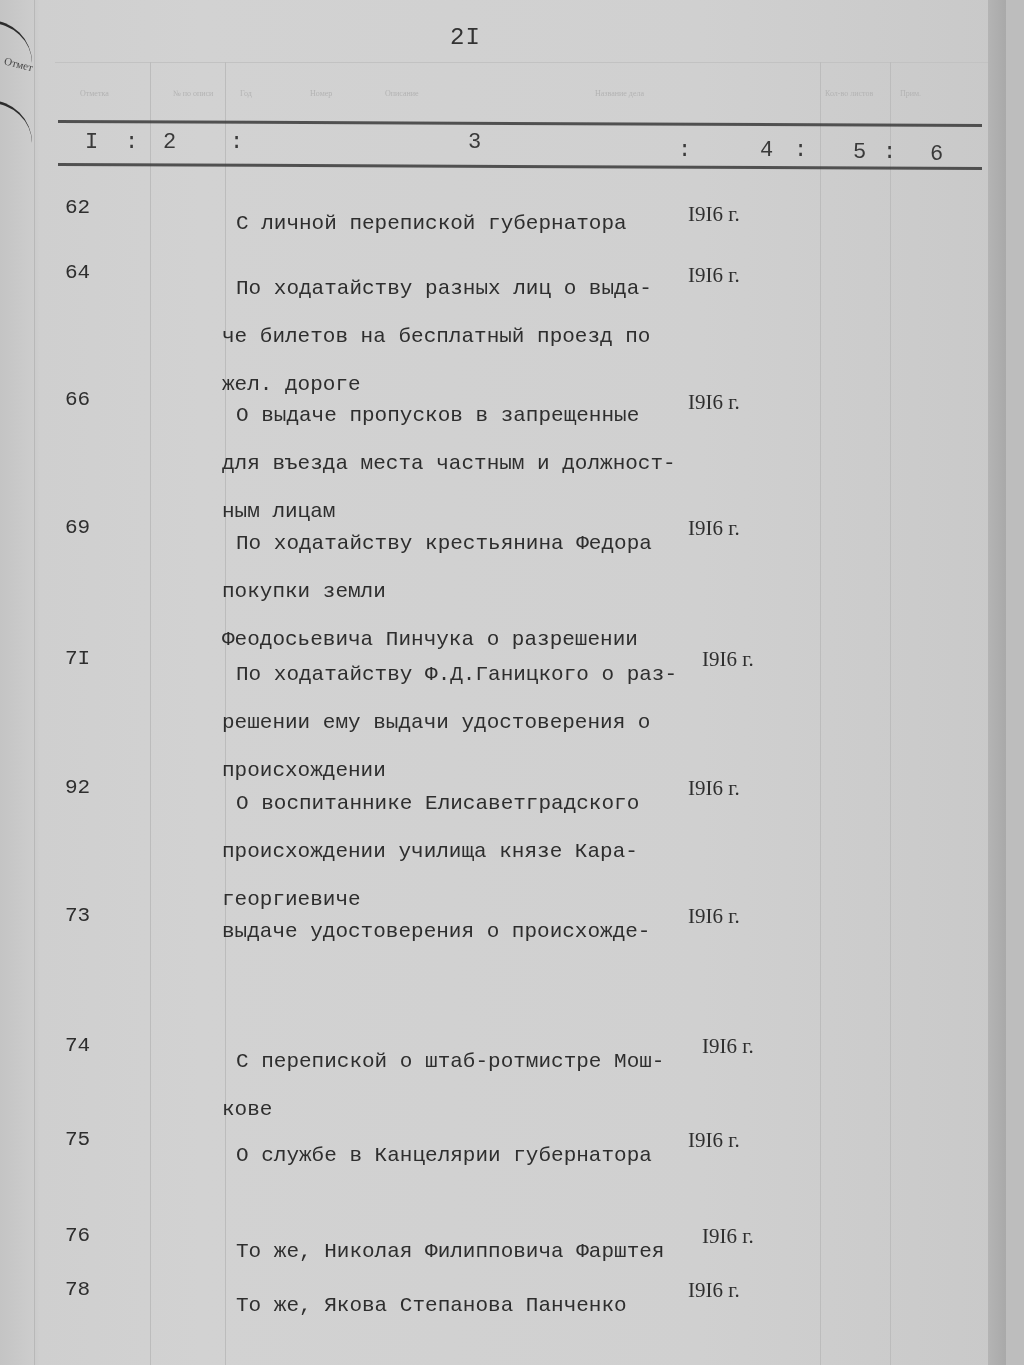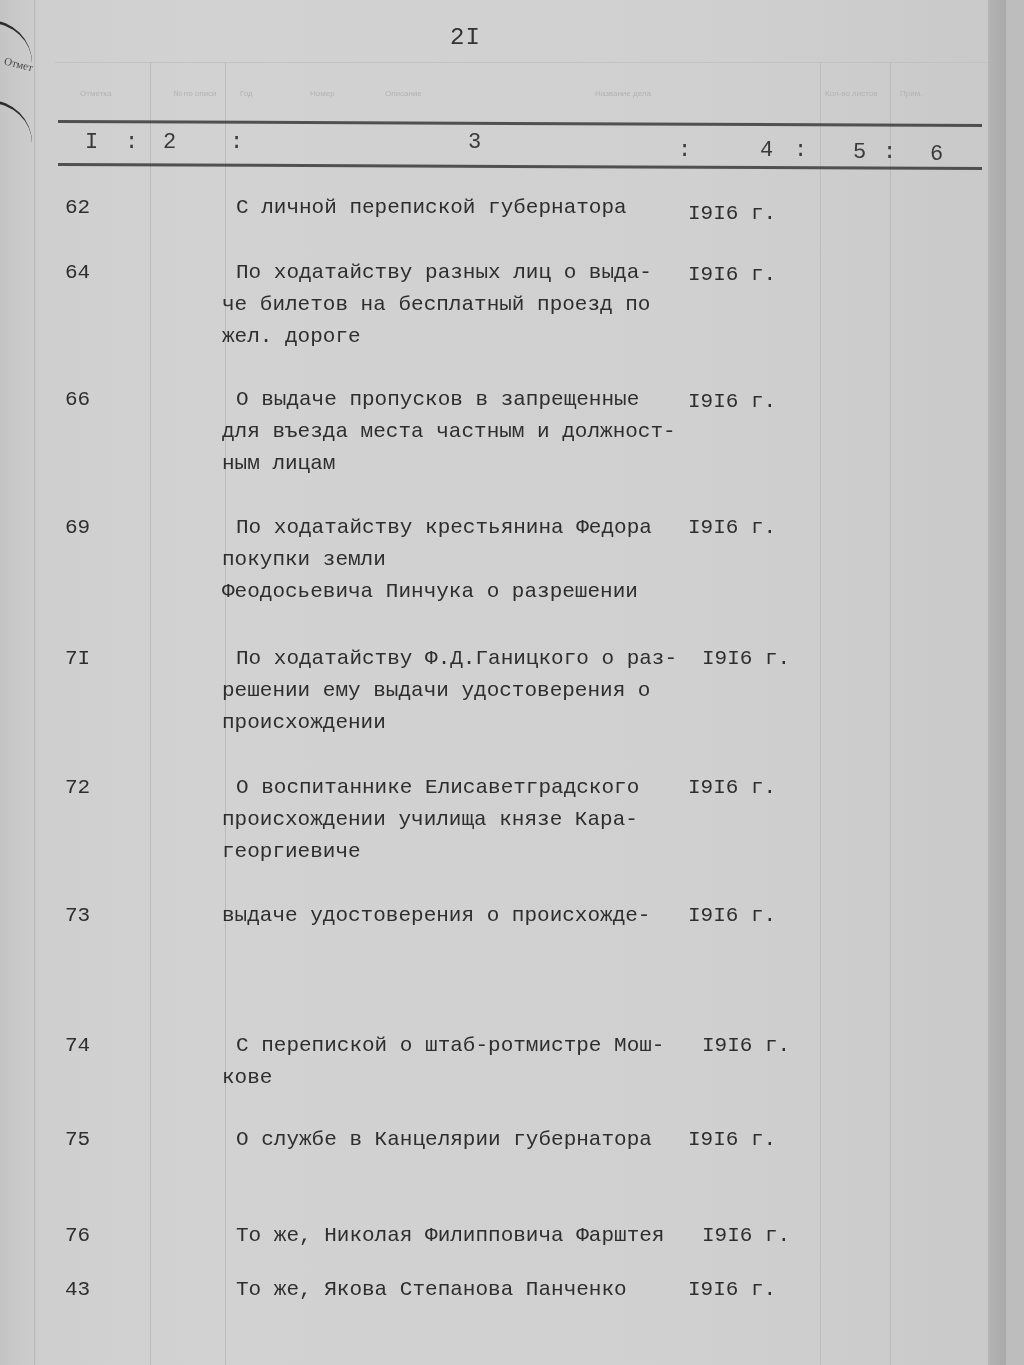--- a/index.html
+++ b/index.html
@@ -34,36 +34,36 @@
   .page-number {
     position: absolute; left: 450px; top: 24px; font-size: 24px; color: #333;
     letter-spacing: 1px;
   }
   .form-header {
     position: absolute; left: 55px; top: 62px; width: 950px; height: 56px;
     border-top: 1px solid #c2c2c2;
   }
   .form-header .lbl {
     position: absolute; top: 26px; font-size: 8px; color: #b3b3b3;
-    font-family: Liberation Sans, sans-serif;
+    font-family: Liberation Serif, serif;
   }
   .rule {
     position: absolute; left: 58px; height: 3px; background: #3a3a3a; opacity: .85;
   }
   .rule.top { top: 120px; width: 924px; transform: rotate(0.25deg); transform-origin: left; }
   .rule.bottom { top: 163px; width: 924px; transform: rotate(0.25deg); transform-origin: left; }
   .colnums { position: absolute; top: 130px; left: 0; width: 1006px; height: 30px; font-size: 22px; color: #3a3a3a; }
   .colnums span { position: absolute; }
   .vline { position: absolute; top: 62px; bottom: 0; width: 1px; background: #bcbcbc; }
   .row { position: absolute; left: 0; width: 1006px; font-size: 21px; line-height: 32px; color: #2e2e2e; }
   .row .num { position: absolute; left: 65px; top: 0; }
   .row .desc { position: absolute; left: 222px; top: 0; width: 470px; }
-  .row .desc div { white-space: nowrap; }
+  .row .desc div { white-space: nowrap; margin-top: 16px; }
   .row .desc .first { padding-left: 14px; }
-  .row .year { position: absolute; left: 688px; top: 0; white-space: nowrap; }
+  .row .year { position: absolute; left: 688px; top: 0; white-space: nowrap; font-family: Liberation Serif, serif; }
 </style>
 </head>
 <body>
 
 <div class="page">
   <div class="binding-strip">
     <div class="binding-arc" style="top:20px"></div>
     <div class="binding-label">Отмет</div>
     <div class="binding-arc" style="top:100px"></div>
   </div>
@@ -144,21 +144,21 @@
     <span class="num">7I</span>
     <div class="desc">
       <div class="first">По ходатайству Ф.Д.Ганицкого о раз-</div>
       <div>решении ему выдачи удостоверения о</div>
       <div>происхождении</div>
     </div>
     <span class="year" style="left:702px">I9I6 г.</span>
   </div>
 
   <div class="row" style="top:772px">
-    <span class="num">72</span>
+    <span class="num">92</span>
     <div class="desc">
       <div class="first">О воспитаннике Елисаветградского</div>
       <div>происхождении училища князе Кара-</div>
       <div>георгиевиче</div>
     </div>
     <span class="year">I9I6 г.</span>
   </div>
 
   <div class="row" style="top:900px">
     <span class="num">73</span>
@@ -187,21 +187,21 @@
 
   <div class="row" style="top:1220px">
     <span class="num">76</span>
     <div class="desc">
       <div class="first">То же, Николая Филипповича Фарштея</div>
     </div>
     <span class="year" style="left:702px">I9I6 г.</span>
   </div>
 
   <div class="row" style="top:1274px">
-    <span class="num">43</span>
+    <span class="num">78</span>
     <div class="desc">
       <div class="first">То же, Якова Степанова Панченко</div>
     </div>
     <span class="year">I9I6 г.</span>
   </div>
 
   <div class="page-edge"></div>
 </div>
 
 </body></html>

